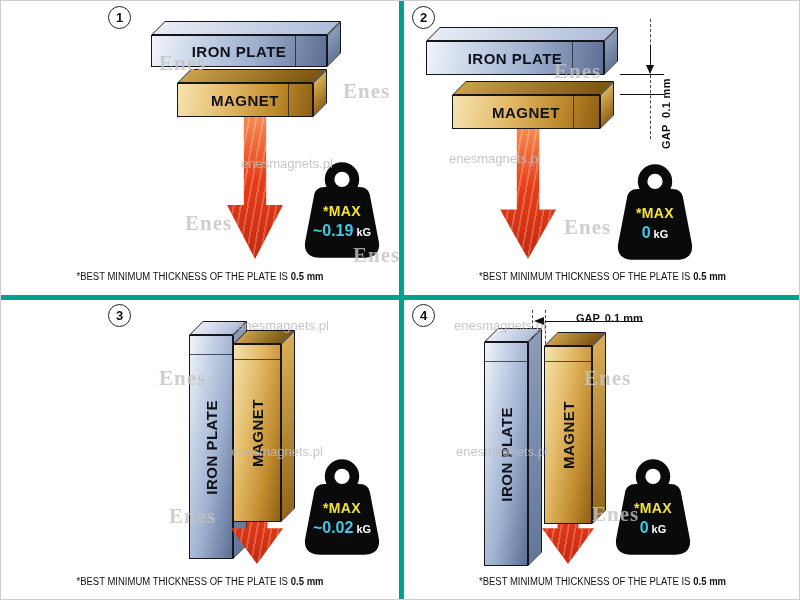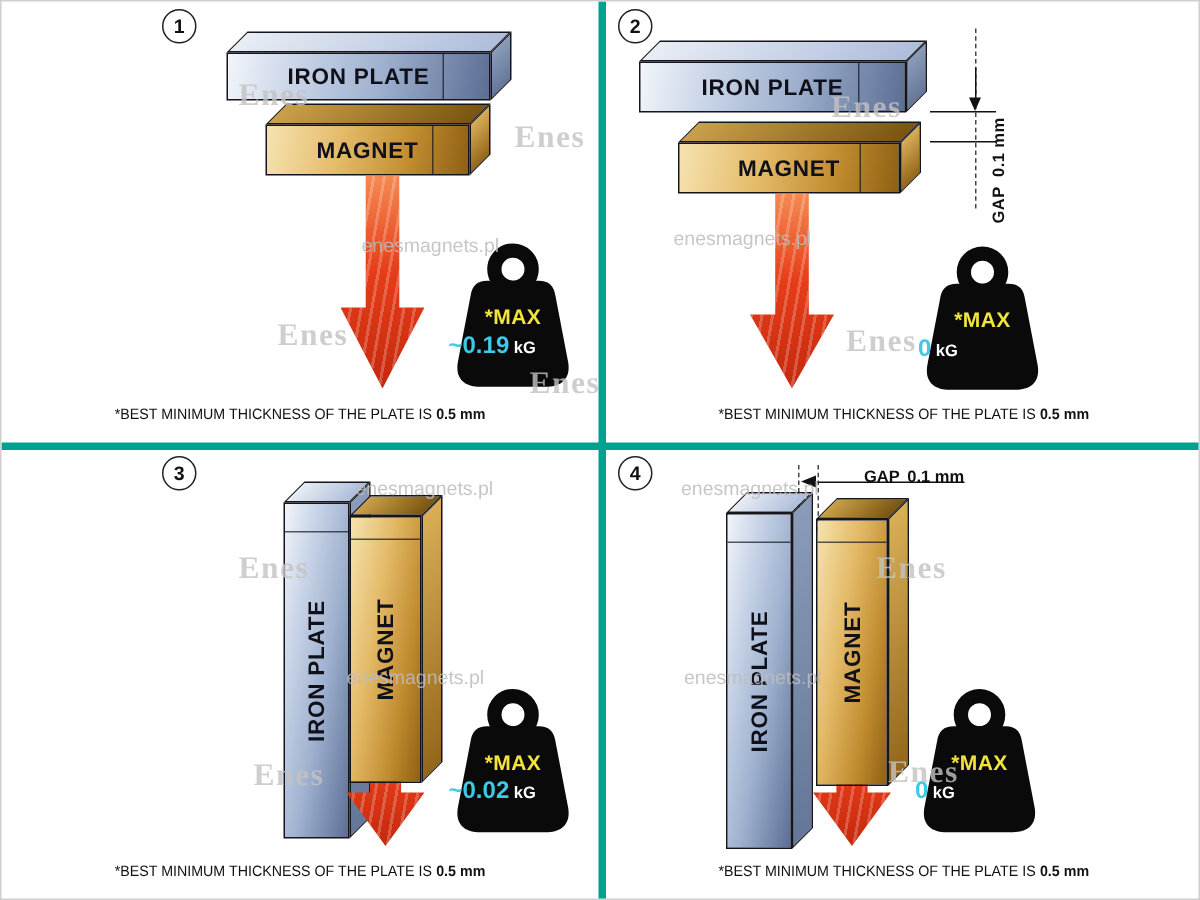--- a/index.html
+++ b/index.html
@@ -46,21 +46,21 @@
       linear-gradient(180deg,#f58a52 0%,var(--arrow) 45%,#c5290e 100%);
     z-index:2;}
   .behind{z-index:1;}
   .box-over{z-index:3;}
 
   
   .weight{position:absolute;z-index:4;}
   .weight svg{position:absolute;inset:0;width:100%;height:100%;}
   .wmax{position:absolute;left:0;right:0;top:42%;text-align:center;color:var(--yellow);
     font-weight:700;font-size:14px;letter-spacing:.3px;}
-  .wval{position:absolute;left:0;right:0;top:61%;color:var(--cyan);
+  .wval{position:absolute;left:0;right:0;top:61%;text-align:center;color:var(--cyan);
     font-weight:700;font-size:16px;}
   .wunit{color:#fff;font-size:11px;font-weight:600;margin-left:3px;}
 
   .footnote{position:absolute;left:0;width:100%;text-align:center;font-size:10px;color:#111;
     transform:scaleX(.95);}
   .footnote b{font-weight:700;margin-left:3px;}
 
   
   .ddv{position:absolute;width:0;border-left:1.2px dashed #444;}
   .hline{position:absolute;height:1.3px;background:#111;}

